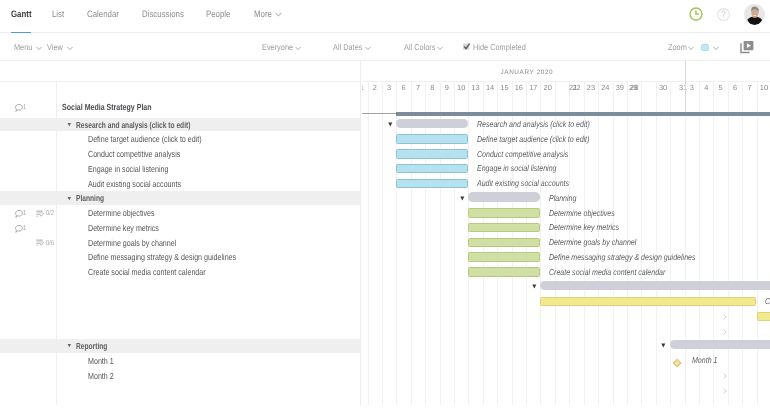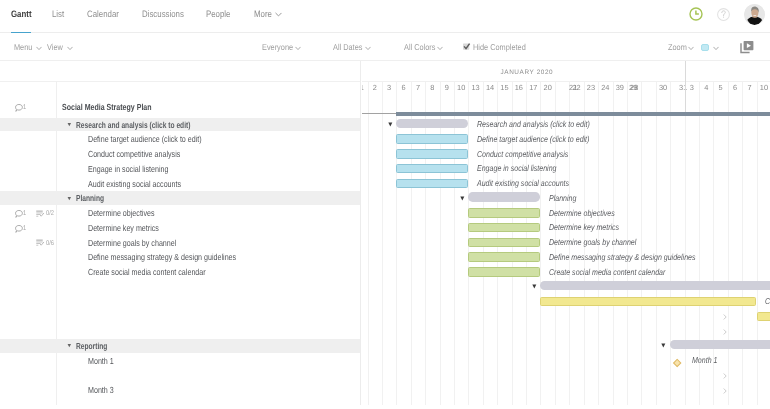--- a/index.html
+++ b/index.html
@@ -235,22 +235,22 @@
     </div>
     <div class="row summary" style="top:277.92px">
       <svg class="rowcaret" width="5" height="5" viewBox="0 0 5 5">
           <path d="M0.55 0.9 L4.05 0.9 L2.3 4.2 Z" fill="#666"></path>
         </svg>
       <div class="rowtext lvl1">Reporting</div>
     </div>
     <div class="row" style="top:292.68px">
       <div class="rowtext lvl2">Month 1</div>
     </div>
-    <div class="row" style="top:322.20px">
-      <div class="rowtext lvl2">Month 3</div>
+    <div class="row" style="top:307.44px">
+      <div class="rowtext lvl2">Month 2</div>
     </div>
 
   </div>
   <div id="gantt">
     <div id="gantt-head">
 
       <div class="monthlabel" style="left:-8.90px;width:331.54px">JANUARY 2020</div>
       <div class="monthsep" style="left:322.64px"></div>
 
     </div>

